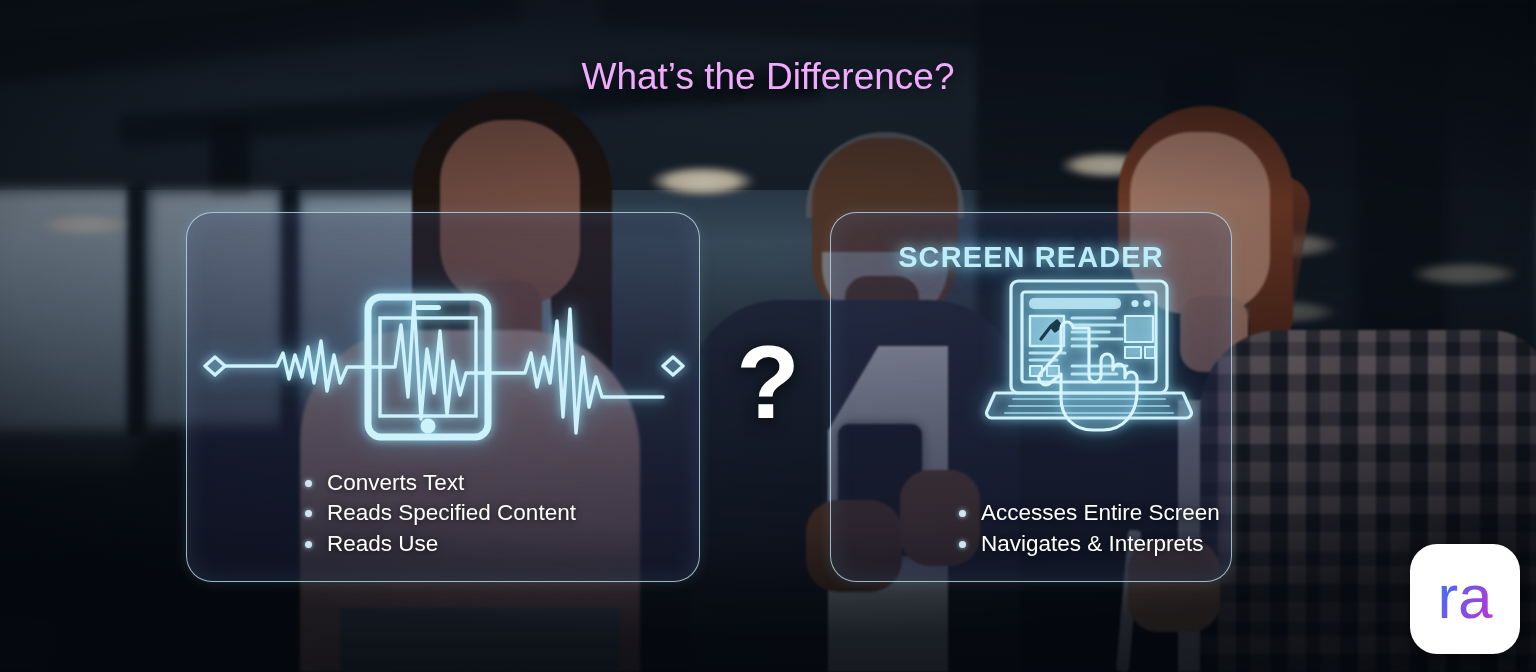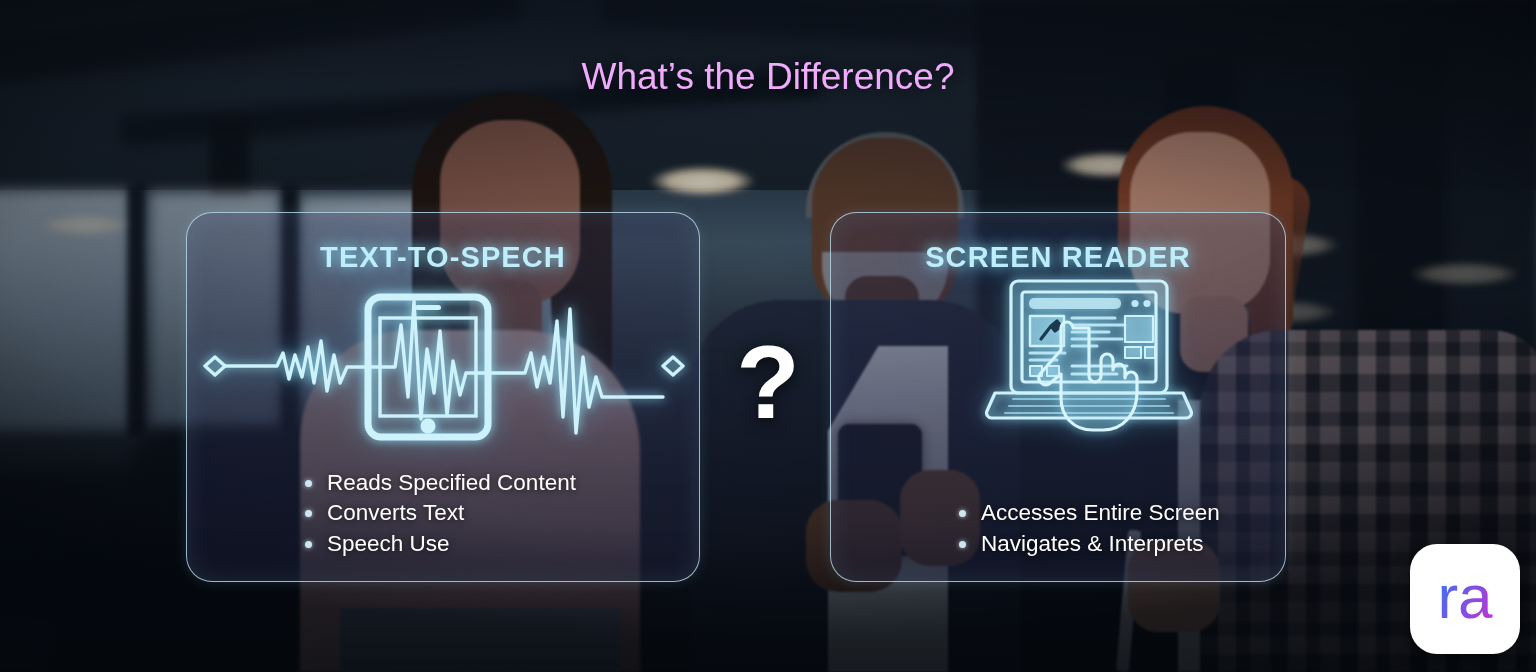--- a/index.html
+++ b/index.html
@@ -138,21 +138,21 @@
 
   
   .panel{
     position:absolute;top:212px;height:370px;border-radius:26px;
     border:1.6px solid rgba(190,224,240,.80);
     background:linear-gradient(180deg,rgba(52,58,96,.30) 0%,rgba(40,46,80,.40) 55%,rgba(30,35,62,.42) 100%);
     box-shadow:0 0 26px rgba(150,200,230,.12) inset,0 0 14px rgba(130,190,225,.16);
     z-index:5;
   }
   #panel-left{left:186px;width:514px;}
-  #panel-right{left:830px;width:456px;}
+  #panel-right{left:830px;width:402px;}
   .panel-title{
     position:absolute;top:28px;left:0;width:100%;text-align:center;
     color:#bfeefb;font-size:29px;font-weight:bold;letter-spacing:1.1px;
     text-shadow:0 0 12px rgba(140,225,250,.85),0 0 26px rgba(90,190,235,.55);
   }
   .bullets{position:absolute;left:0;width:100%;bottom:22px;padding:0;margin:0;list-style:none;}
   #panel-left .bullets{padding-left:118px;}
   #panel-right .bullets{padding-left:128px;}
   .bullets li{
     position:relative;color:#ffffff;font-size:22.5px;line-height:30.5px;
@@ -258,21 +258,20 @@
     </div>
 
     <div class="bg-grade"></div>
   </div>
 
   <div class="titles">
     <h2 class="title-sub">What’s the Difference?</h2>
   </div>
 
   <div class="panel" id="panel-left">
-    <div class="panel-title">TEXT-TO-SPECH</div>
 
     <svg id="tts-icon" class="neon" viewBox="0 0 498 150" fill="none">
       <g stroke="#cdf2fb" stroke-width="3.4" stroke-linecap="round" stroke-linejoin="round">
 
         <path d="M10 75 L20 66 L30 75 L20 84 Z"></path>
 
         <path d="M468 75 L478 66 L488 75 L478 84 Z"></path>
 
         <path d="M30 75 H82 l6 -13 6 26 6 -24 7 22 6 -30 6 36 7 -42 6 50 7 -36 6 28 7 -16 H200
                  l6 -42 7 72 6 -96 7 118 6 -70 7 44 6 -62 7 84 6 -54 7 34 6 -22 H330
@@ -281,23 +280,23 @@
 
       <g>
         <rect x="173" y="6" width="120" height="140" rx="13" ry="13" fill="none" stroke="#cdf2fb" stroke-width="7"></rect>
         <rect x="185" y="27" width="96" height="98" fill="none" stroke="#cdf2fb" stroke-width="3.4"></rect>
         <rect x="220" y="14" width="26" height="5" rx="2.5" fill="#cdf2fb"></rect>
         <circle cx="233" cy="135" r="7.5" fill="#cdf2fb"></circle>
       </g>
     </svg>
 
     <ul class="bullets">
+      <li>Converts Text</li>
       <li>Reads Specified Content</li>
-      <li>Converts Text</li>
-      <li>Speech Use</li>
+      <li>Reads Use</li>
     </ul>
   </div>
 
   <div id="question-mark">?</div>
 
   <div class="panel" id="panel-right">
     <div class="panel-title">SCREEN READER</div>
 
     <svg id="sr-icon" class="neon" viewBox="0 0 220 172" fill="none">
       <g stroke="#cdf2fb" stroke-width="3.2" stroke-linejoin="round" stroke-linecap="round">

